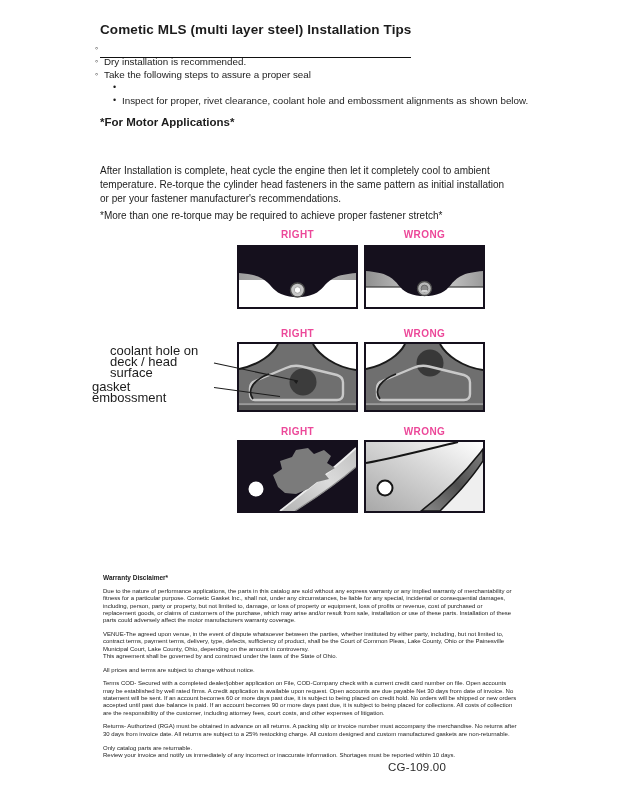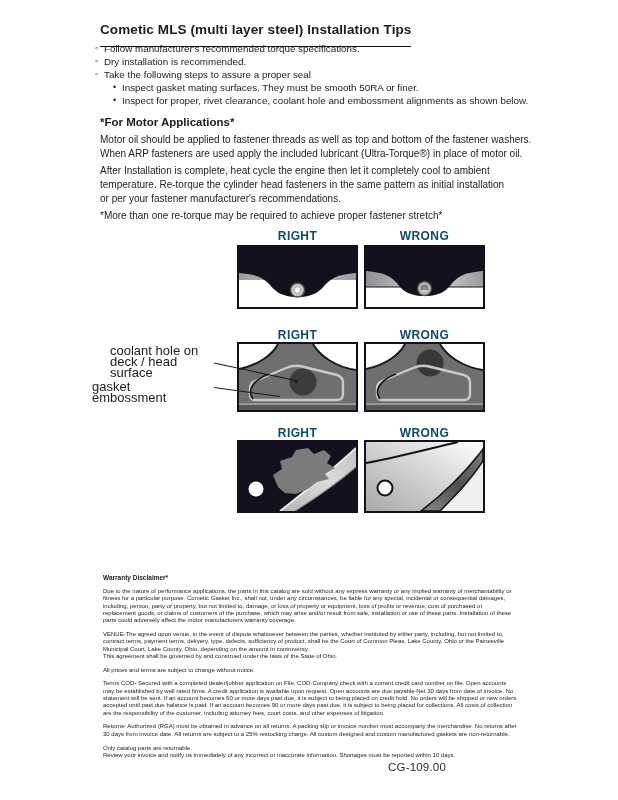--- a/index.html
+++ b/index.html
@@ -3,29 +3,29 @@
 <meta charset="utf-8">
 <style>
   html,body{margin:0;padding:0;background:#e8e8e8;}
   #page{
     position:relative;width:618px;height:800px;margin:0 auto;background:#ffffff;
     font-family:"Liberation Sans","DejaVu Sans",sans-serif;color:#1c1c1c;overflow:hidden;
   }
   .abs{position:absolute;}
   #title{
     left:100px;top:22px;font-size:13.5px;font-weight:bold;
-    border-bottom:1.6px solid #111;padding-bottom:9px;letter-spacing:.1px;
+    border-bottom:1.6px solid #111;padding-bottom:20px;letter-spacing:.1px;
   }
   ul.tips{left:95px;top:42px;width:450px;list-style:none;margin:0;padding:0;font-size:9.8px;line-height:13px;}
   ul.tips li{display:flex;align-items:flex-start;}
   ul.tips li.sub{margin-left:18px;}
   ul.tips li .marker{width:9px;flex:0 0 9px;font-size:9px;}
   h2.section{font-size:11.5px;font-weight:bold;margin:0;}
   .body-par{font-size:10px;line-height:14px;white-space:pre-line;width:445px;}
-  .dg-label{width:121px;text-align:center;font-size:12px;font-weight:600;letter-spacing:.4px;color:#0c4a6e;}
+  .dg-label{width:121px;text-align:center;font-size:10px;font-weight:600;letter-spacing:.4px;color:#ec4899;}
   .panel{width:121px;height:64px;border:2px solid #15101d;box-sizing:border-box;background:#fff;}
   .panel svg{display:block;width:100%;height:100%;}
   .panel3{height:73px;}
   .panel2{height:70px;}
   .caption{font-size:10px;line-height:11.5px;white-space:pre-line;color:#1c1c1c;width:290px;}
   .side-label{font-size:13px;line-height:11px;text-align:left;width:102px;color:#1c1c1c;}
   .fineprint{left:103px;top:574px;width:414px;}
   .fineprint h3{font-size:6.5px;font-weight:bold;margin:0 0 7px 0;}
   .fineprint p{font-size:6px;line-height:7.3px;margin:0 0 6.5px 0;white-space:pre-line;text-align:left;}
   #doc-code{left:388px;top:761px;font-size:11.5px;color:#2a2a2a;letter-spacing:.2px;}
@@ -34,43 +34,39 @@
 </head>
 <body>
 
 <div id="page">
 
   <div id="title" class="abs">Cometic MLS (multi layer steel) Installation Tips</div>
 
   <ul class="tips abs">
     <li>
         <span class="marker">◦</span>
-        <span>Follow manufacturer's recommended torque specifications.</span>
       </li>
     <li>
         <span class="marker">◦</span>
         <span>Dry installation is recommended.</span>
       </li>
     <li>
         <span class="marker">◦</span>
         <span>Take the following steps to assure a proper seal</span>
       </li>
     <li class="sub">
         <span class="marker">•</span>
-        <span>Inspect gasket mating surfaces.  They must be smooth 50RA or finer.</span>
       </li>
     <li class="sub">
         <span class="marker">•</span>
         <span>Inspect for proper, rivet clearance, coolant hole and embossment alignments as shown below.</span>
       </li>
   </ul>
 
   <h2 class="section abs" style="left:100px;top:116px;">*For Motor Applications*</h2>
-  <div class="body-par abs" style="left:100px;top:133px;">Motor oil should be applied to fastener threads as well as top and bottom of the fastener washers.
-When ARP fasteners are used apply the included lubricant (Ultra-Torque®) in place of motor oil.</div>
   <div class="body-par abs" style="left:100px;top:164px;">After Installation is complete, heat cycle the engine then let it completely cool to ambient
 temperature. Re-torque the cylinder head fasteners in the same pattern as initial installation
 or per your fastener manufacturer's recommendations.</div>
   <div class="body-par abs" style="left:100px;top:209px;">*More than one re-torque may be required to achieve proper fastener stretch*</div>
 
   <div class="dg-label abs" style="left:237px;top:229px;">RIGHT</div>
   <div class="dg-label abs" style="left:364px;top:229px;">WRONG</div>
 
   <div class="panel abs" style="left:237px;top:245px;">
     <svg viewBox="0 0 117 60" preserveAspectRatio="none">

